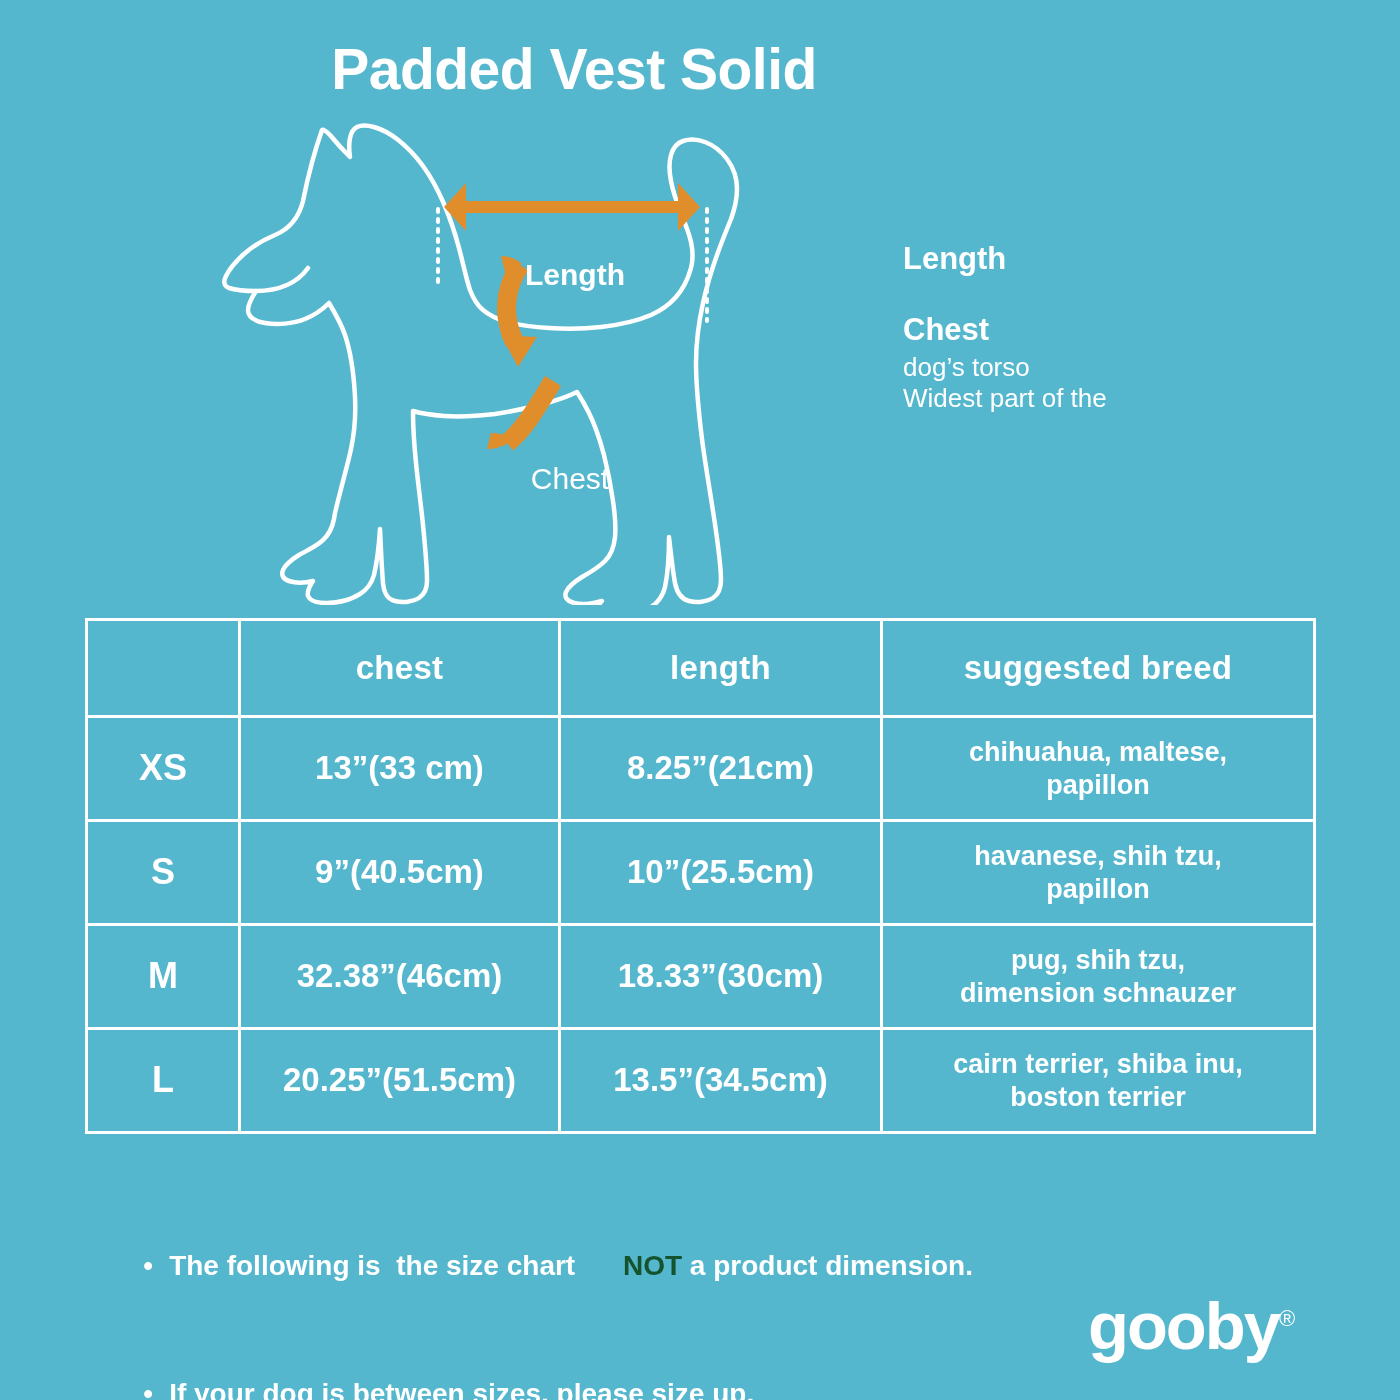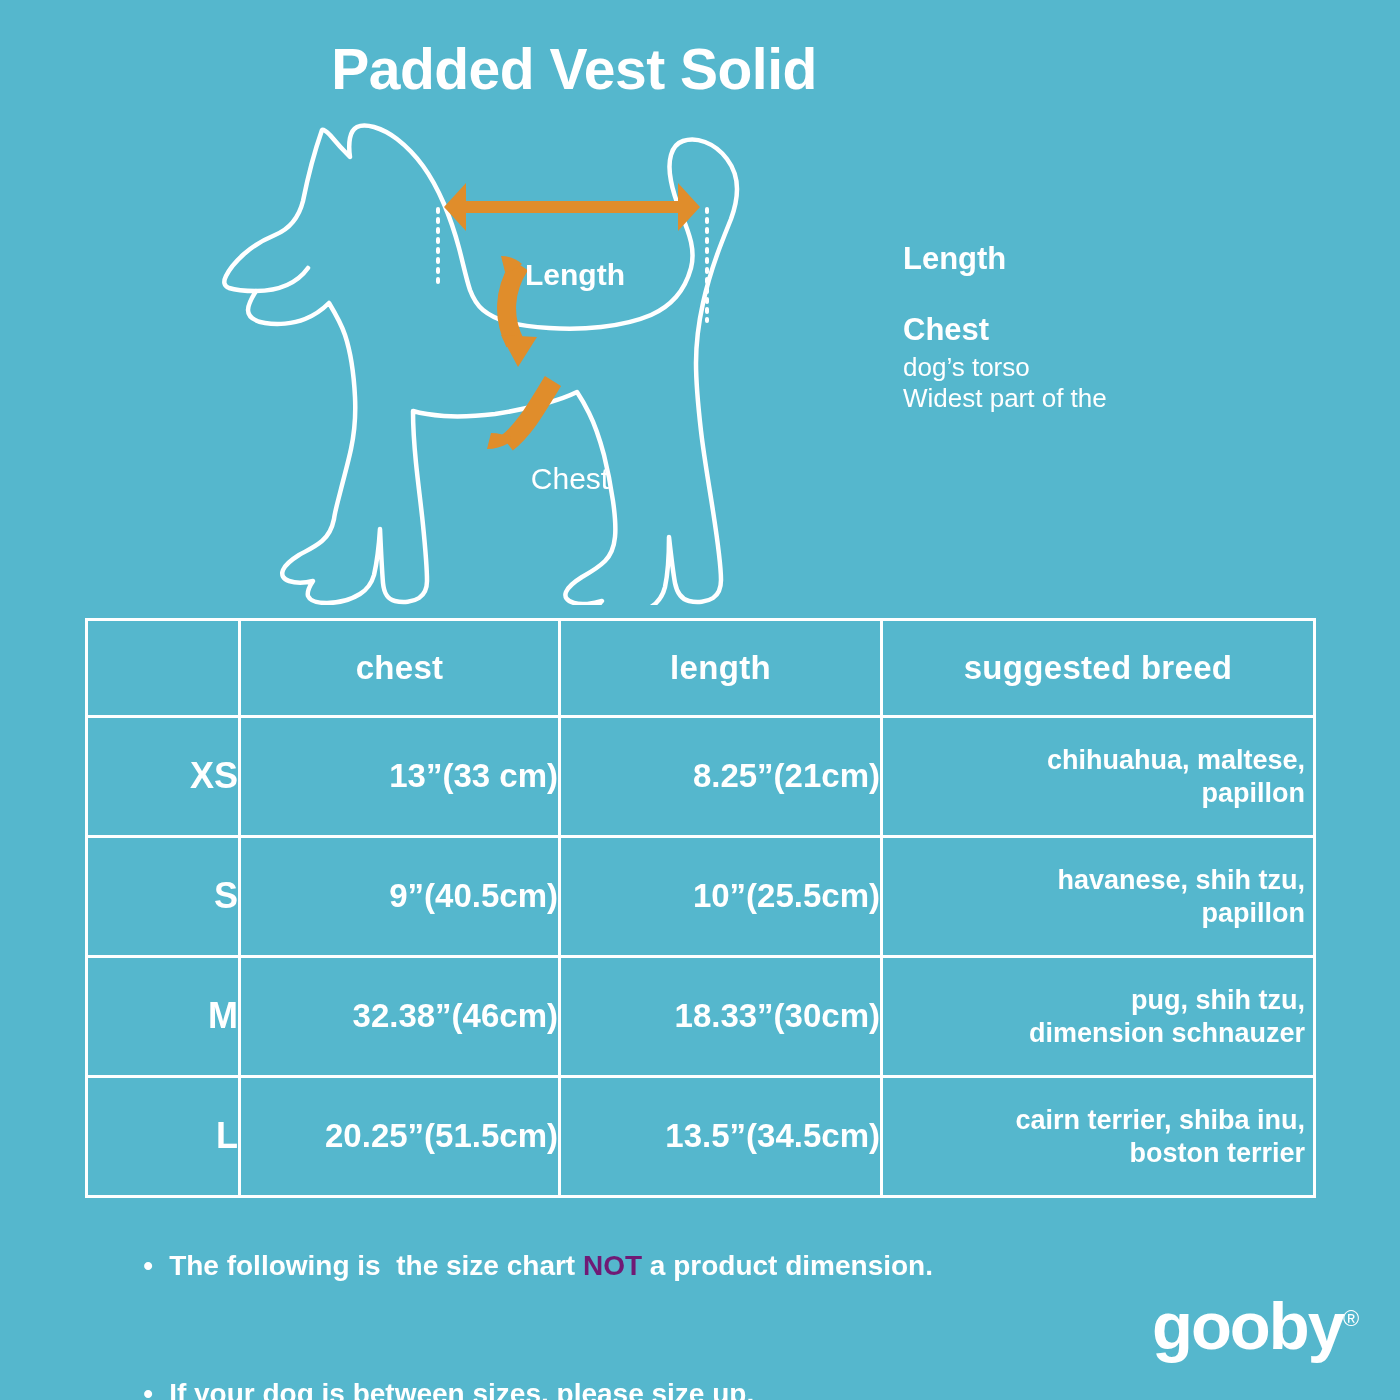--- a/index.html
+++ b/index.html
@@ -63,38 +63,38 @@
     vertical-align:middle;
     color:#ffffff;
     padding:0;
   }
   .size-table col.c0{width:153px;}
   .size-table col.c1{width:320px;}
   .size-table col.c2{width:322px;}
   .size-table col.c3{width:433px;}
 
   .size-table thead th{height:94px;font-size:33px;font-weight:bold;letter-spacing:0.3px;}
-  .size-table tbody td{height:93px;font-size:33px;font-weight:bold;line-height:1.18;text-align:right;}
+  .size-table tbody td{height:93px;font-size:33px;font-weight:bold;line-height:1.18;}
   .size-table tbody td.sz{font-size:36px;}
-  .size-table tbody td.breed{font-size:27px;line-height:1.22;padding:12px 8px;}
+  .size-table tbody td.breed{font-size:27px;line-height:1.22;padding:4px 8px;}
 
   
   .notes{
     position:absolute;left:112px;top:1218px;width:1000px;
   }
   .note{
     font-size:28px;font-weight:bold;color:#ffffff;margin-bottom:32px;
     white-space:pre;
   }
   .note .bullet{display:inline-block;width:26px;}
-  .hl{color:#701a75;}
+  .hl{color:#14532d;margin-left:40px;}
 
   
   .logo{
-    position:absolute;left:1152px;top:1292px;
+    position:absolute;left:1088px;top:1292px;
     font-size:67px;font-weight:bold;color:#ffffff;
     letter-spacing:-2px;line-height:1;
   }
   .logo .reg{font-size:22px;vertical-align:super;font-weight:normal;letter-spacing:0;}
 </style>
 </head>
 <body>
 
 <div class="title">Padded Vest Solid</div>
 

